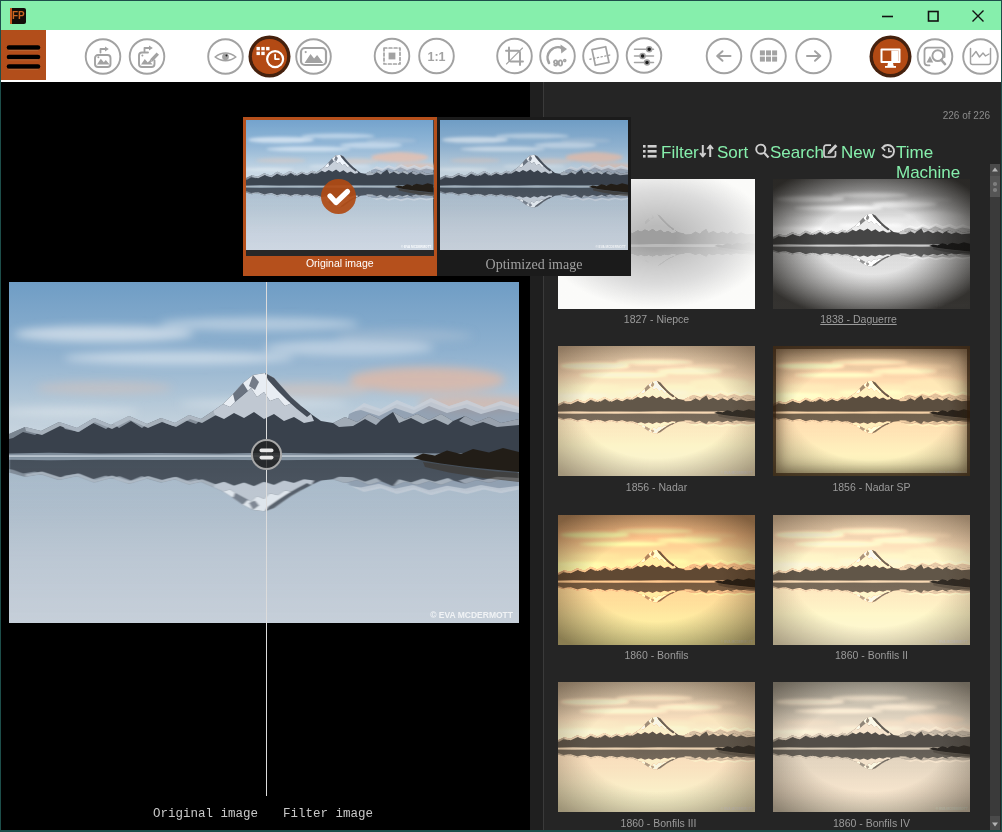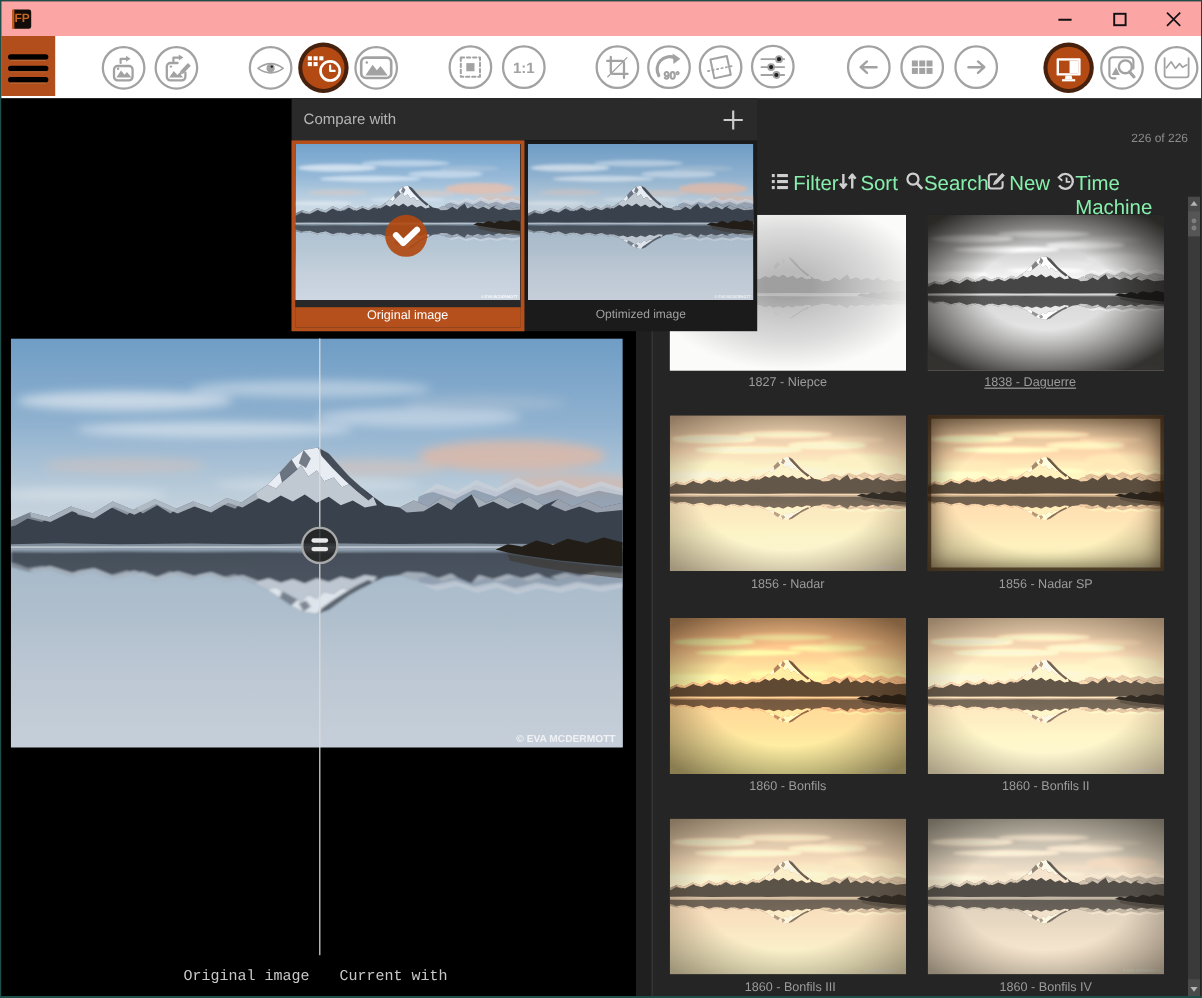--- a/index.html
+++ b/index.html
@@ -1,20 +1,20 @@
 <!DOCTYPE html>
 <html><head>
 <meta charset="utf-8">
 <style>
   html,body{margin:0;padding:0;}
   body{width:1002px;height:832px;position:relative;background:#000;overflow:hidden;
        font-family:"Liberation Sans", sans-serif;}
   .abs{position:absolute;}
   
-  #titlebar{left:1px;top:1px;width:1000px;height:29px;background:#fca5a5;}
+  #titlebar{left:1px;top:1px;width:1000px;height:29px;background:#86efac;}
   #title{left:28px;top:7.5px;font-size:13px;color:#000;}
   #toolbar{left:1px;top:30px;width:1000px;height:52px;background:#ffffff;}
   #menubtn{left:0;top:0;width:45px;height:50px;background:#b24e1b;}
   
   .bord{background:#1d4e4a;z-index:50;}
   
   #viewer{left:1px;top:82px;width:529px;height:749px;background:#000;}
   #panel{left:530px;top:82px;width:471px;height:749px;background:#252525;}
   #pstrip{left:0;top:0;width:13px;height:749px;background:#1f1f1f;border-right:1px solid #3a3a3a;}
   .sc{display:block;}
@@ -302,21 +302,21 @@
   </div>
 
   <div class="abs" style="left:265px;top:200px;width:1.4px;height:514px;background:#dcdcdc;"></div>
   <svg class="abs" style="left:247px;top:354px;width:37px;height:37px">
     <circle cx="18.5" cy="18.5" r="14.6" fill="#1f1f1f" fill-opacity="0.8" stroke="#a8a8a8" stroke-width="2"></circle>
     <rect x="11.5" y="12.6" width="14" height="3.6" rx="1.8" fill="#e8e8e8"></rect>
     <rect x="11.5" y="19.8" width="14" height="3.6" rx="1.8" fill="#e8e8e8"></rect>
   </svg>
   <div class="abs mono" style="left:0;top:725px;width:530px;color:#c8c8c8;font-size:12.5px;">
     <span style="position:absolute;left:152px;">Original image</span>
-    <span style="position:absolute;left:282px;">Current with</span>
+    <span style="position:absolute;left:282px;">Filter image</span>
   </div>
 </div>
 
 <div id="panel" class="abs">
   <div id="pstrip" class="abs"></div>
   <div class="abs" style="right:11px;top:28px;font-size:10px;color:#8b8b8b;">226 of 226</div>
   <div id="filterrow" class="abs" style="left:0;top:0;width:471px;height:90px;color:#86efac;font-size:17px;">
     <svg class="abs" style="left:113px;top:61px;width:360px;height:17px" fill="#cfcfcf" stroke="none">
 
       <g>
@@ -427,26 +427,20 @@
       <div style="position:absolute;left:3px;top:6px;width:3.5px;height:3.5px;border-radius:50%;background:#7e7e7e;"></div>
       <div style="position:absolute;left:3px;top:12px;width:3.5px;height:3.5px;border-radius:50%;background:#7e7e7e;"></div>
     </div>
     <svg class="abs" style="left:0;top:652px;width:10px;height:15px;background:#4a4a4a;">
       <path d="M5,10.5 L2,6.5 H8 Z" fill="#b5b5b5"></path>
     </svg>
   </div>
 </div>
 
 <div id="comparep" class="abs">
-  <div id="cphead" class="abs">
-    <div class="abs" style="left:10px;top:10px;font-size:12.5px;color:#b5b5b5;">Compare with</div>
-    <svg class="abs" style="left:358px;top:8px;width:20px;height:20px">
-      <path d="M10,2 V18 M2,10 H18" stroke="#cccccc" stroke-width="1.8"></path>
-    </svg>
-  </div>
   <div id="cpbody" class="abs">
 
     <div class="abs" style="left:0;top:0;width:193.5px;height:159px;border:3px solid #b5501c;box-sizing:border-box;background:#282828;">
       <div class="abs" style="left:0;top:0;width:187.5px;height:130px;overflow:hidden;">
         <svg style="width:100%;height:100%;display:block;filter:brightness(1.04);" viewBox="0 0 510 341" preserveAspectRatio="none">
             <use href="#scene"></use>
           </svg>
       </div>
       <div class="abs" style="left:0;top:136px;width:187.5px;height:17px;background:#b5501c;"></div>
       <div class="abs" style="left:0;top:137px;width:187.5px;text-align:center;font-size:10.5px;color:#ffffff;">Original image</div>
@@ -454,15 +448,15 @@
         <circle cx="20.5" cy="20.5" r="17.5" fill="#b04a12" opacity="0.92"></circle>
         <path d="M12,20 L18,26.5 L29.5,15.5" stroke="#ffffff" stroke-width="5.2" fill="none" stroke-linecap="round" stroke-linejoin="round"></path>
       </svg>
     </div>
 
     <div class="abs" style="left:197px;top:3px;width:188px;height:130px;overflow:hidden;">
       <svg style="width:100%;height:100%;display:block;" viewBox="0 0 510 341" preserveAspectRatio="none">
           <use href="#scene"></use>
         </svg>
     </div>
-    <div class="abs" style="left:197px;top:140px;width:188px;text-align:center;font-size:10px;color:#a0a0a0;">Optimized image</div>
+    <div class="abs" style="left:197px;top:140px;width:188px;text-align:center;font-size:14px;color:#a0a0a0;font-family:Liberation Serif, serif;">Optimized image</div>
   </div>
 </div>
 
 </body></html>

